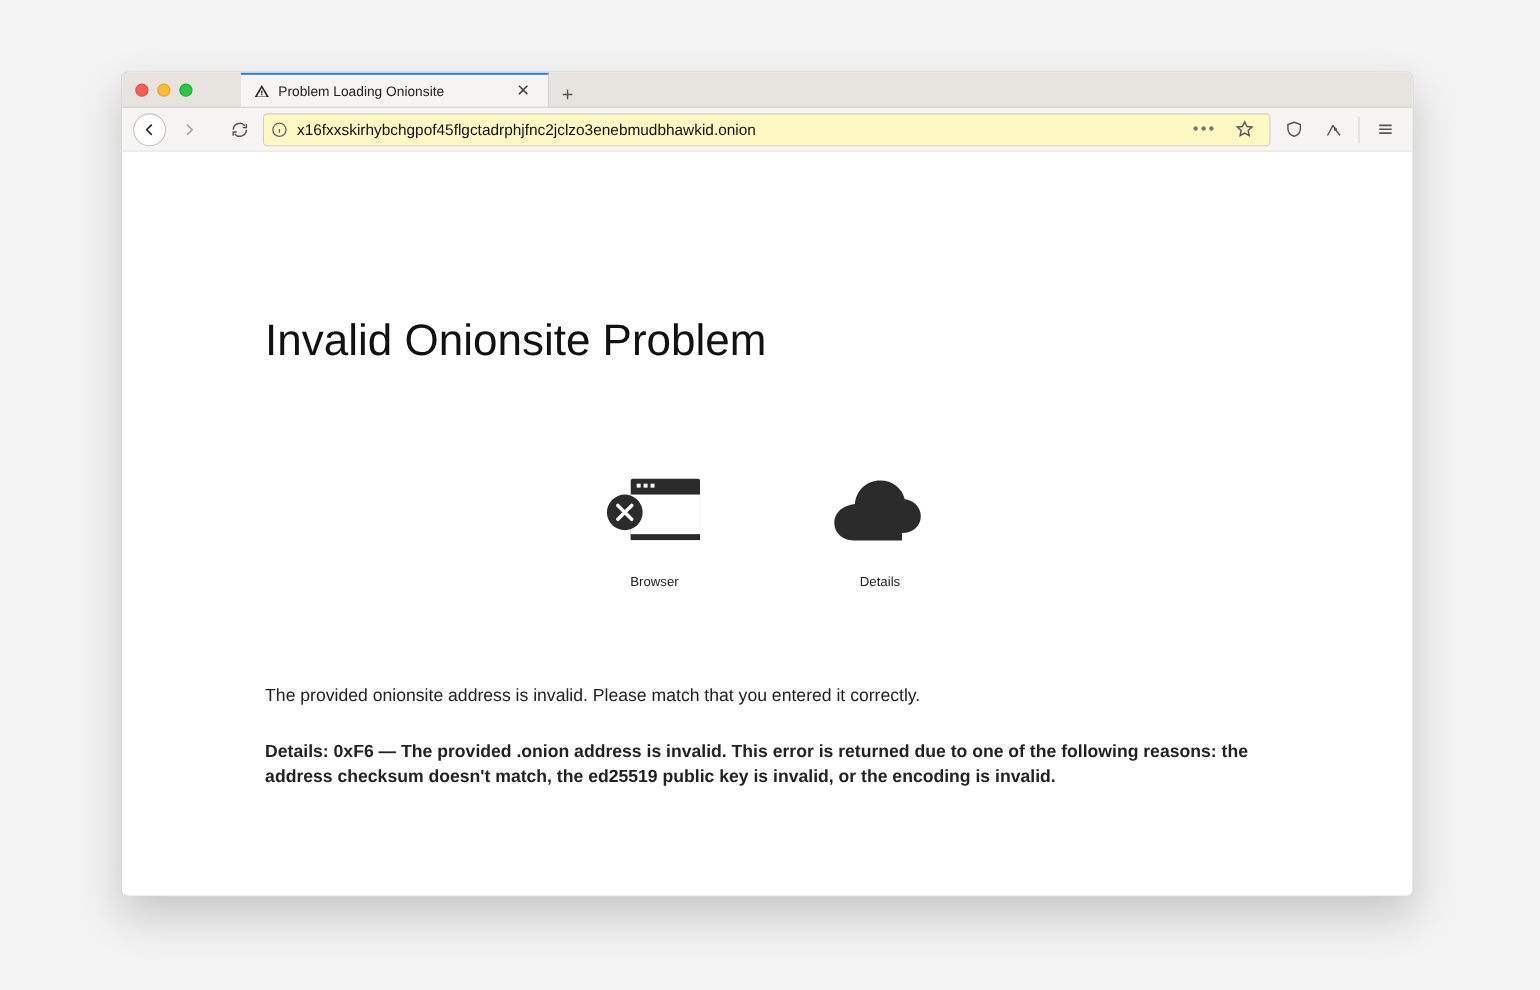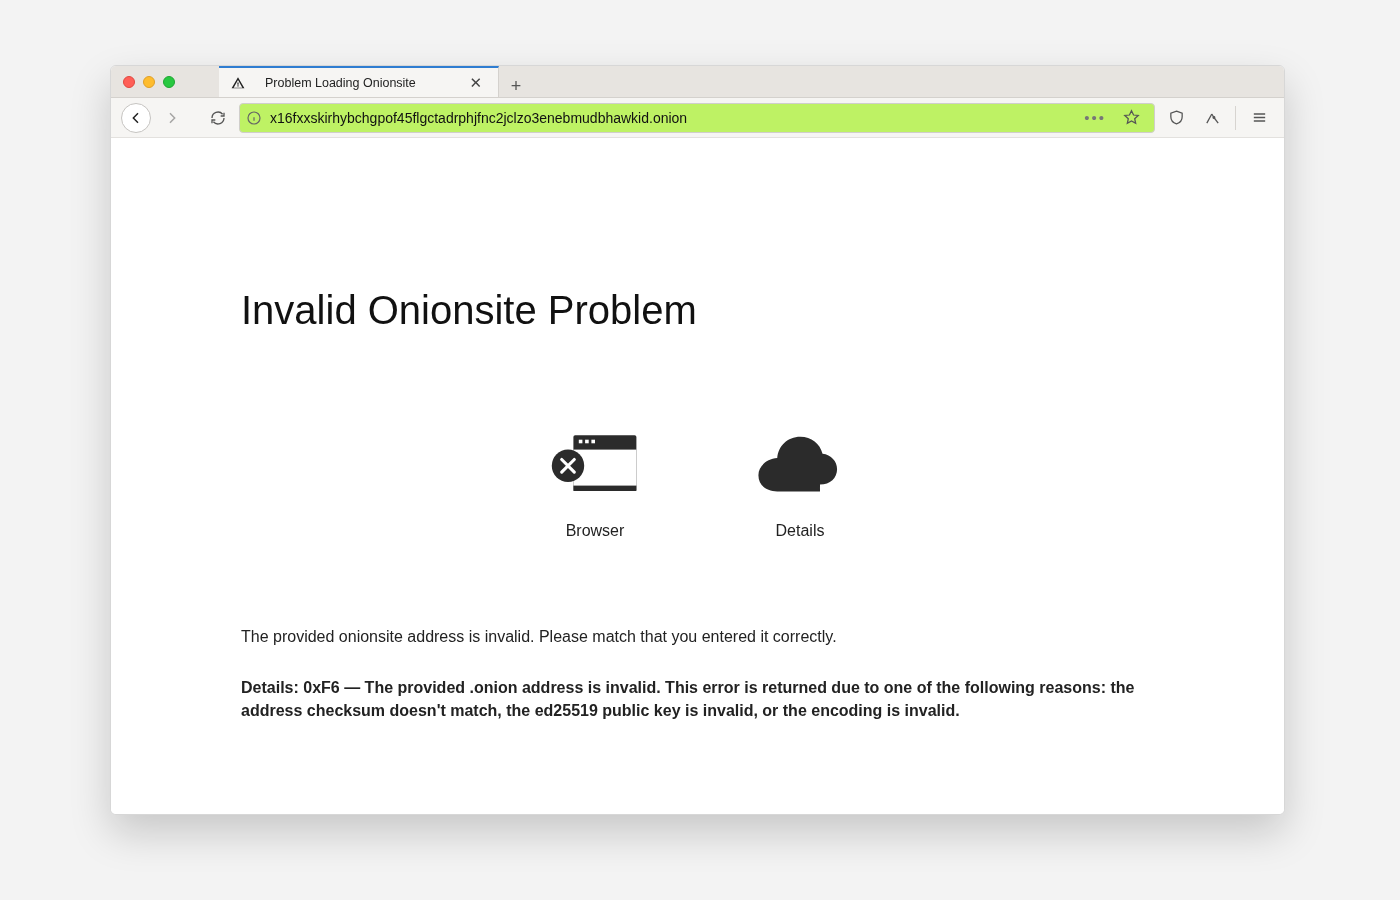--- a/index.html
+++ b/index.html
@@ -22,21 +22,21 @@
     display: flex; align-items: stretch;
     position: relative;
   }
   .traffic { display: flex; align-items: center; gap: 8px; padding-left: 12px; width: 108px; }
   .dot { width: 12px; height: 12px; border-radius: 50%; }
   .dot.red { background: #ff5f57; border: 0.5px solid #e1483f; }
   .dot.yel { background: #febc2e; border: 0.5px solid #e0a028; }
   .dot.grn { background: #28c840; border: 0.5px solid #1fa633; }
   .tabs { display: flex; align-items: flex-end; height: 100%; }
   .tab {
-    display: flex; align-items: center; gap: 20px;
+    display: flex; align-items: center; gap: 8px;
     height: 100%; padding: 0 12px;
     background: #f6f5f3;
     border-right: 1px solid #d4d1cd;
     border-top: 2px solid #2f7dd1;
     min-width: 280px;
     font-size: 12.5px;
     color: #222;
   }
   .tab .warn-ico { width: 14px; height: 14px; color:#222; }
   .tab .label { flex: 1; }
@@ -54,21 +54,21 @@
     display: flex; align-items:center; justify-content:center;
     color:#555;
   }
   .nav-btn.back { border:1px solid #c6c4c1; background:#fff; color:#222; }
   .nav-btn.fwd { opacity: 0.5; }
   .nav-btn svg { width:16px; height:16px; }
   .spacer-sm { width:4px; }
   .urlbar {
     flex:1;
     height: 30px;
-    background:#bef264;
+    background:#fef9c3;
     border:1px solid #d0cecb;
     border-radius: 4px;
     display:flex; align-items:center;
     padding: 0 8px 0 6px;
     gap: 8px;
   }
   .urlbar .info-ico { width:16px; height:16px; color:#666; flex-shrink:0; }
   .urlbar input {
     flex:1; border:none; outline:none; background:transparent;
     font-size: 14px; color:#111; font-family: inherit;
@@ -87,21 +87,21 @@
     font-weight: 300;
     color:#111;
     margin-bottom: 95px;
   }
   .diagram {
     display:flex; justify-content:center; gap: 115px;
     margin-bottom: 85px;
   }
   .node { display:flex; flex-direction:column; align-items:center; gap:18px; }
   .node .glyph { width: 90px; height: 76px; color:#2b2b2b; }
-  .node .cap { font-size: 16px; color:#222; }
+  .node .cap { font-size: 12px; color:#222; }
   .body-text p { font-size: 16px; line-height: 1.45; color:#222; }
   .body-text p + p { margin-top: 28px; font-weight: bold; }
 </style>
 </head>
 <body>
 
 <div class="window">
 
   <div class="titlebar">
     <div class="traffic">

